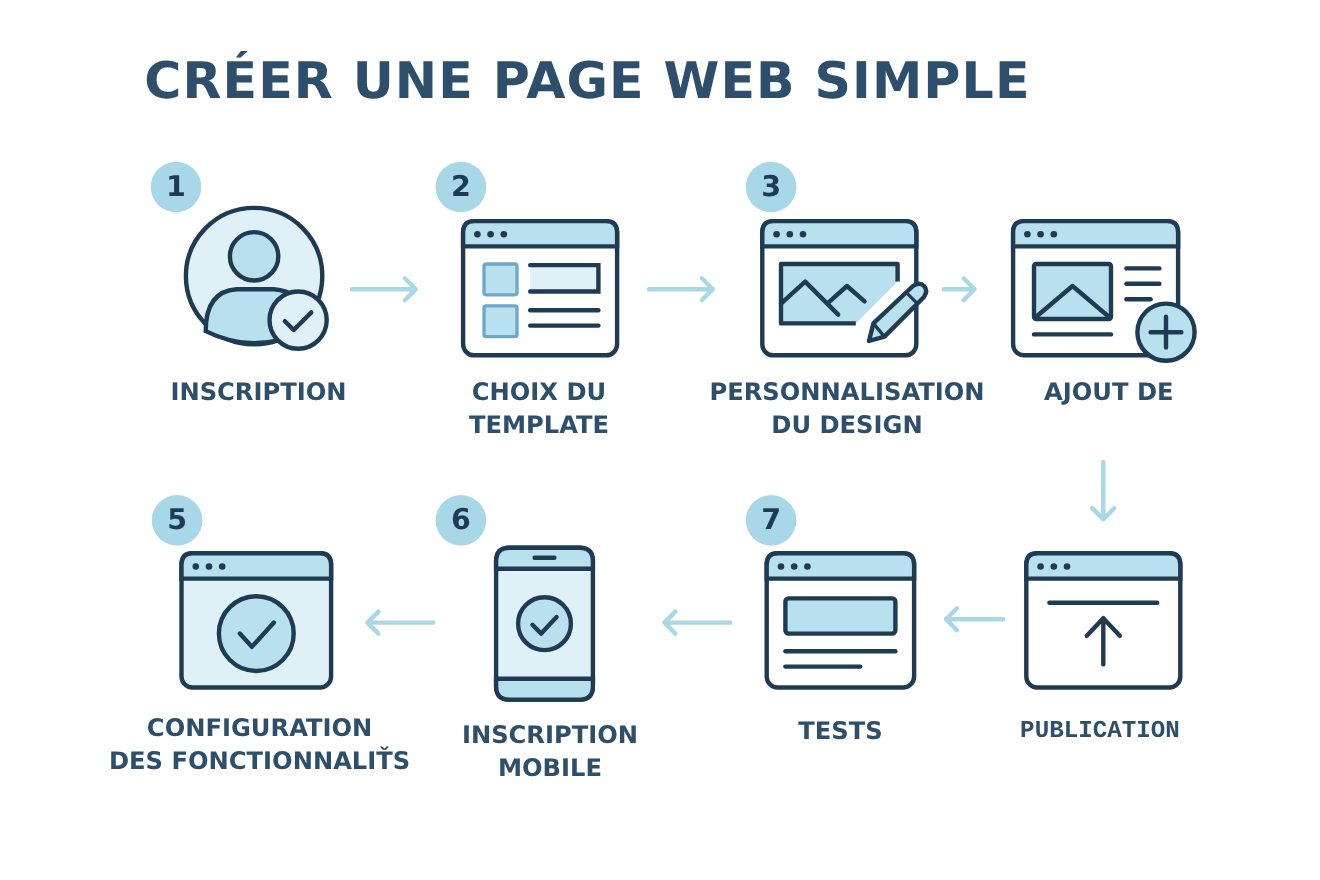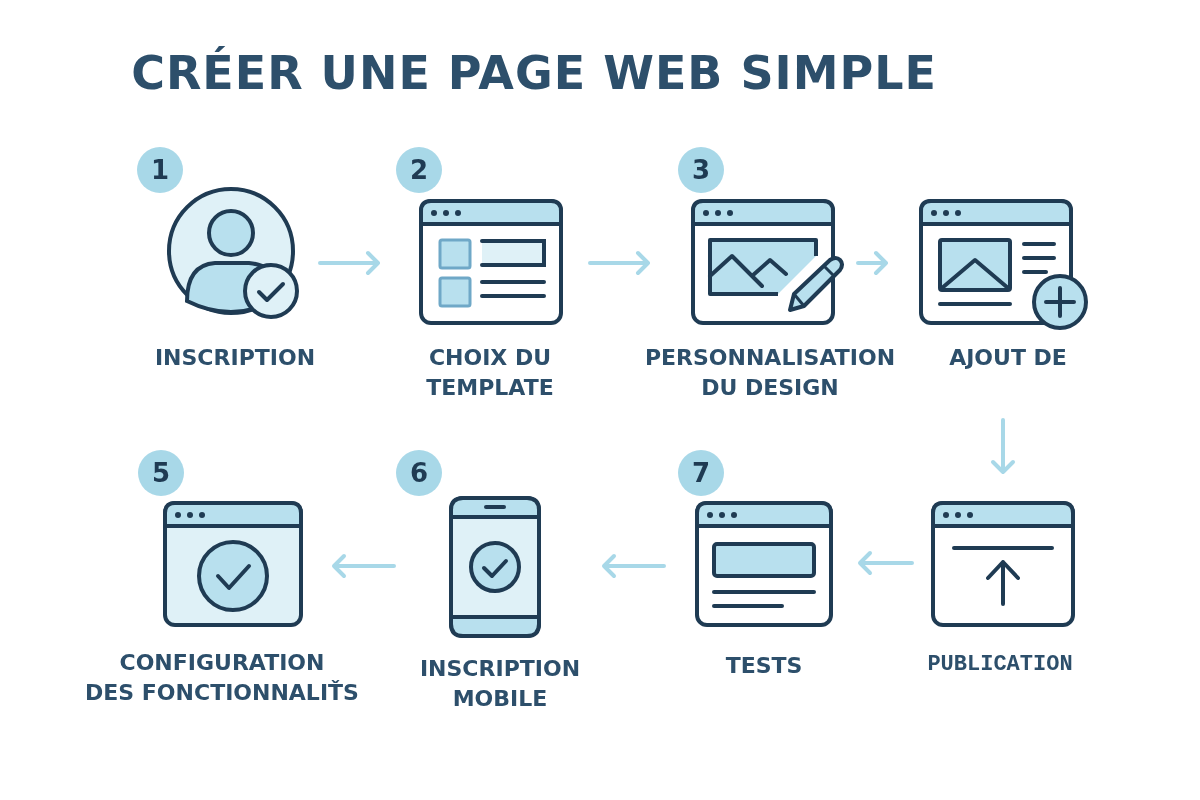--- a/index.html
+++ b/index.html
@@ -153,16 +153,16 @@
 <div class="badge" style="left:138px;top:450px;">5</div>
 <svg class="icon" style="left:162px;top:500px;" width="142" height="128" viewBox="0 0 142 128">
   <rect x="3" y="3" width="136" height="122" rx="10" fill="#dff1f7" stroke="#1f3b53" stroke-width="4"></rect>
   <path d="M3 26 L139 26 L139 13 Q139 3 129 3 L13 3 Q3 3 3 13 Z" fill="#b8e0ee" stroke="#1f3b53" stroke-width="4"></path>
   <circle cx="16" cy="15" r="3" fill="#1f3b53"></circle>
     <circle cx="28" cy="15" r="3" fill="#1f3b53"></circle>
     <circle cx="40" cy="15" r="3" fill="#1f3b53"></circle>
   <circle cx="71" cy="76" r="34" fill="#b8e0ee" stroke="#1f3b53" stroke-width="4"></circle>
   <path d="M56 76 L67 88 L87 66" fill="none" stroke="#1f3b53" stroke-width="4" stroke-linecap="round" stroke-linejoin="round"></path>
 </svg>
-<div class="label" style="left:72px;top:648px;width:300px;text-align:center;">
+<div class="label" style="left:86px;top:648px;width:300px;text-align:center;">
   <div>CONFIGURATION</div>
   <div>DES FONCTIONNALIŤS</div>
 </div>
 
 </body></html>

